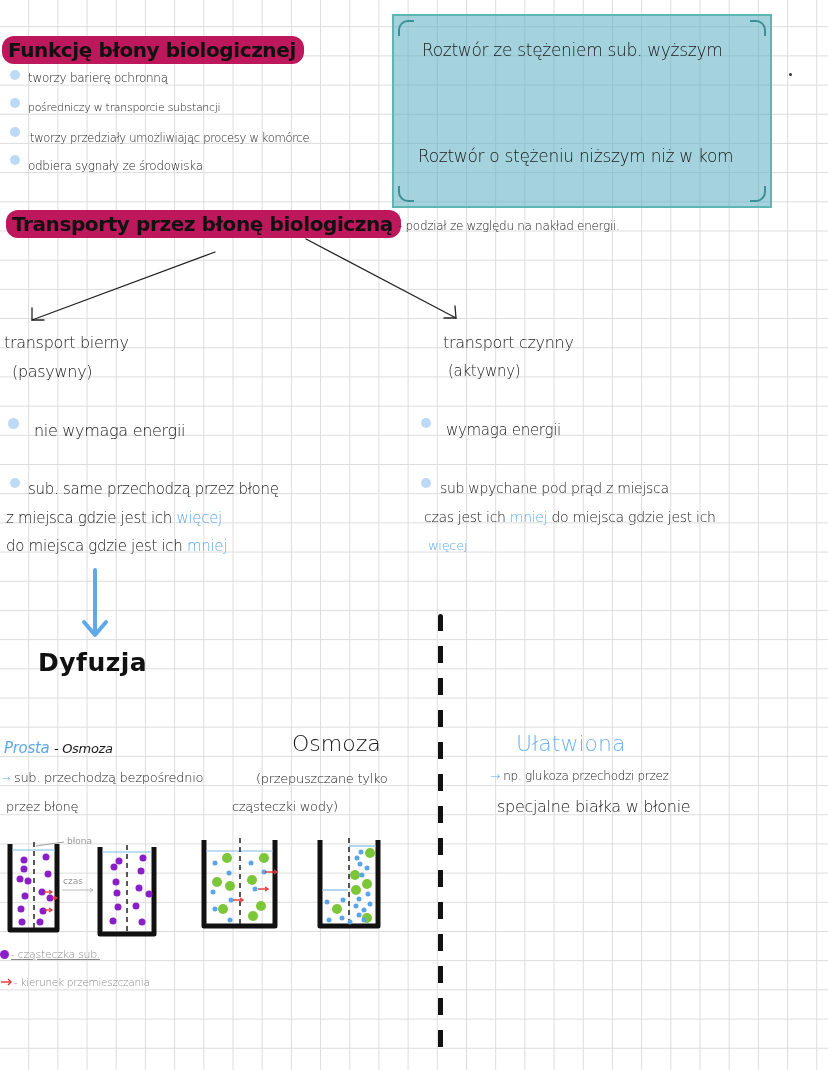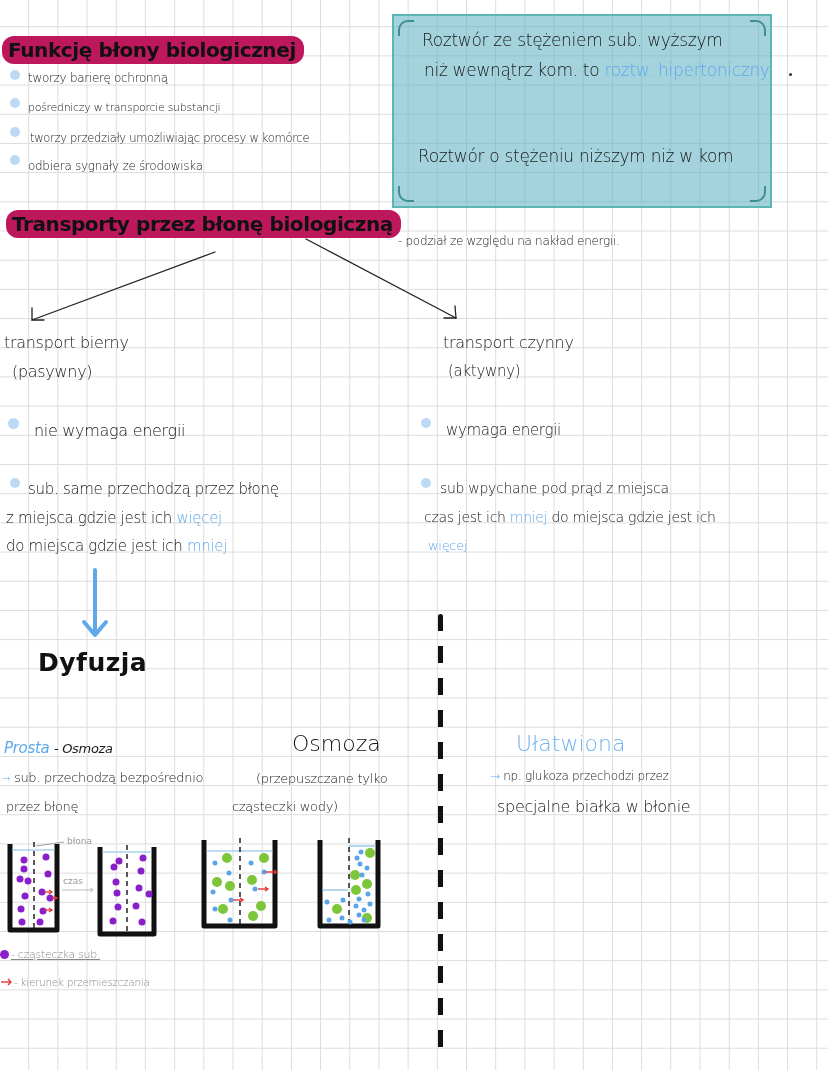--- a/index.html
+++ b/index.html
@@ -106,32 +106,28 @@
 
 <div class="bullet" style="left:10px; top:155px;"></div>
 <div class="abs hand small" style="left:28px; top:159px;">odbiera sygnały ze środowiska</div>
 
 <div class="abs teal-box">
   <div class="corner tl"></div>
   <div class="corner tr"></div>
   <div class="corner bl"></div>
   <div class="corner br"></div>
 
-  <div class="abs hand box-text" style="left:28px; top:14px;">Roztwór ze stężeniem sub. wyższym</div>
-  <div class="abs hand box-text" style="left:30px; top:44px;">
-    <span>niż wewnątrz kom. to</span>
-    <span class="blue">roztw. hipertoniczny</span>
-  </div>
+  <div class="abs hand box-text" style="left:28px; top:24px;">Roztwór ze stężeniem sub. wyższym</div>
 
   <div class="abs hand box-text" style="left:24px; top:130px;">Roztwór o stężeniu niższym niż w kom</div>
 </div>
 <div class="abs" style="left:789px; top:73px; width:3px; height:3px; border-radius:50%; background:#333;"></div>
 
 <div class="abs heading title-hl" style="left:6px; top:210px;">Transporty przez błonę biologiczną</div>
-<div class="abs hand small" style="left:398px; top:234px;">- podział ze względu na nakład energii.</div>
+<div class="abs hand small" style="left:398px; top:219px;">- podział ze względu na nakład energii.</div>
 
 <svg class="abs" style="left:0; top:0;" width="828" height="1070">
   <g stroke="#222" stroke-width="1.3" fill="none" stroke-linecap="round">
     <line x1="215" y1="252" x2="32" y2="320"></line>
     <polyline points="32,308 32,320 44,320"></polyline>
     <line x1="306" y1="239" x2="456" y2="318"></line>
     <polyline points="444,318 456,318 455,306"></polyline>
   </g>
 </svg>
 

